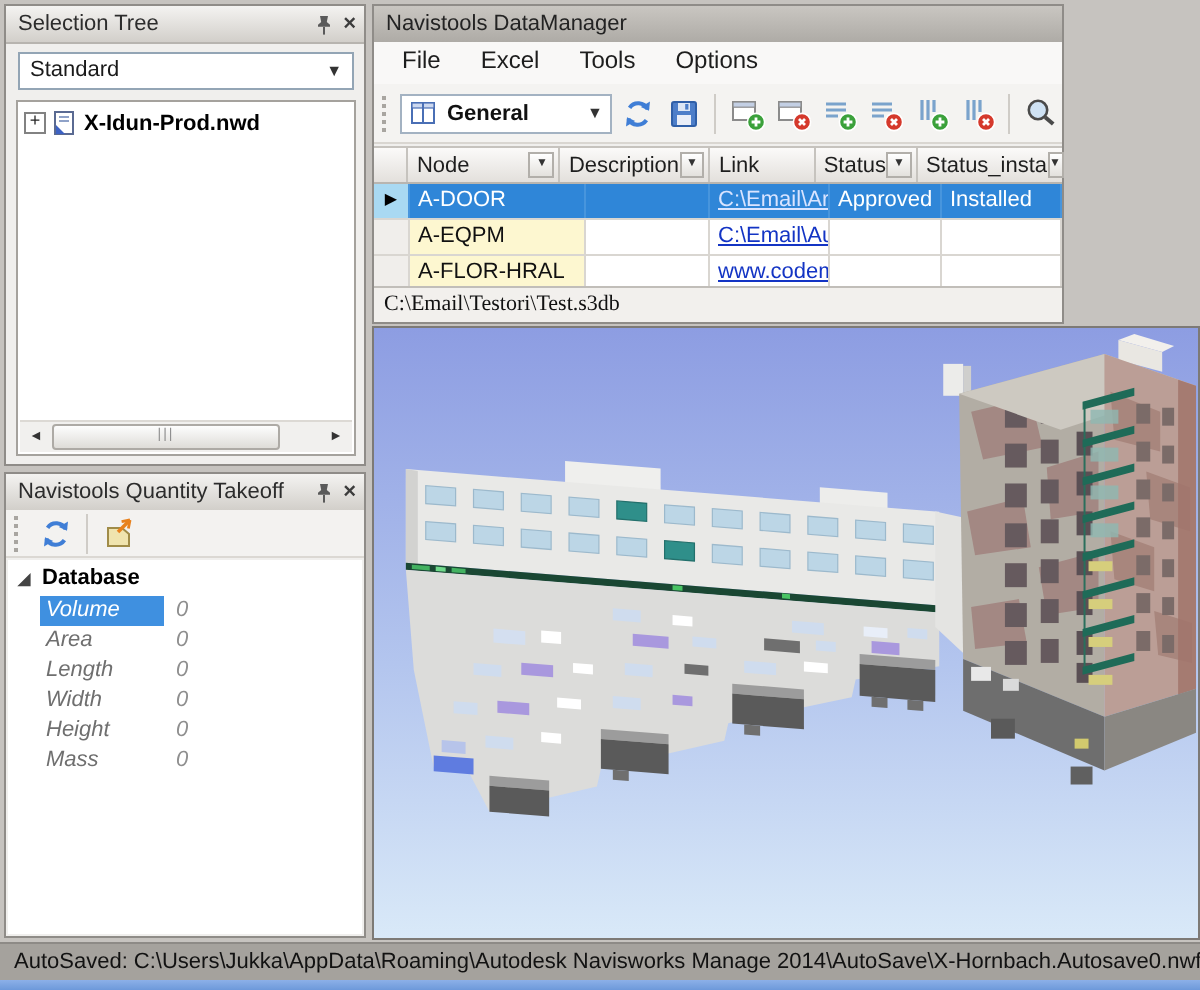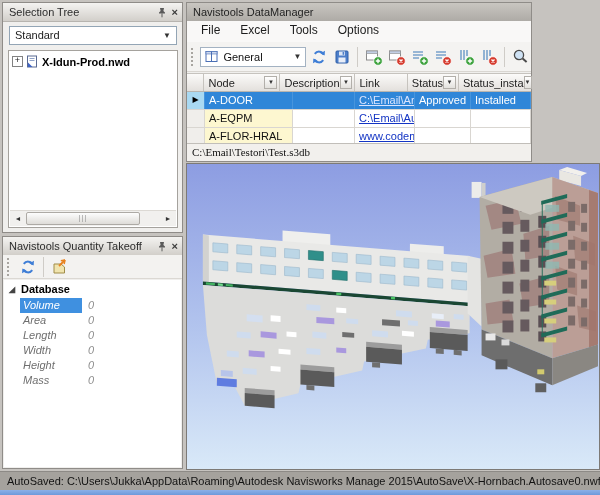--- a/index.html
+++ b/index.html
@@ -29,21 +29,21 @@
   .hscroll{position:absolute;left:1px;right:1px;bottom:1px;height:15px;background:#f1f0ee;border-top:1px solid #dcd9d4;display:flex;align-items:center;}
   .harrow{width:16px;text-align:center;font-size:7px;color:#333;line-height:14px;flex:none;}
   .hthumb{flex:1;height:11px;margin-right:20px;background:linear-gradient(#fdfdfd,#dedcd8);border:1px solid #adaaa5;border-radius:2px;
           font-size:7px;color:#909090;text-align:center;line-height:10px;letter-spacing:1px;}
 
   
   .menubar{position:absolute;left:0;top:18px;right:0;height:21px;background:#f9f8f7;border-bottom:1px solid #e4e2de;
            display:flex;align-items:flex-start;padding-left:4px;}
   .menu-item{font-size:12px;color:#1d1d1d;padding:2px 10px;}
   .dmtoolbar{position:absolute;left:0;top:39px;right:0;height:30px;background:#f4f3f1;border-bottom:1px solid #d9d6d1;
-             display:flex;align-items:center;padding-left:3px;gap:2px;box-sizing:border-box;}
+             display:flex;align-items:center;padding-left:3px;gap:2px;box-sizing:border-box;font-weight:bold;}
   .grip{width:3px;height:18px;border-left:2px dotted #a8a5a0;margin:0 3px 0 1px;}
   .tsep{width:1px;height:20px;background:#cfccc7;margin:0 3px;}
   .combo-general{width:128px;height:20px;background:#fff;border:1px solid #a3b2c2;box-sizing:border-box;
                  display:flex;align-items:center;gap:5px;padding:0 4px;font-size:11px;color:#111;}
   .combo-general .combo-arrow2{margin-left:auto;font-size:8px;color:#333;}
   .tbtn{width:21px;height:21px;display:flex;align-items:center;justify-content:center;flex:none;}
 
   .grid{position:absolute;left:0;top:70px;right:0;}
   .g-h{display:flex;height:17px;background:linear-gradient(#fbfaf9,#e3e0dc);border-top:1px solid #c6c3be;border-bottom:1px solid #b8b5b0;}
   .g-hc{display:flex;align-items:center;border-right:1px solid #c6c3be;font-size:11px;color:#1e1e1e;
@@ -511,15 +511,15 @@
         <span class="qlabel">Height</span>
         <span class="qvalue">0</span>
       </div>
       <div class="qrow">
         <span class="qlabel">Mass</span>
         <span class="qvalue">0</span>
       </div>
     </div>
   </div>
 
-  <div class="statusbar">AutoSaved: C:\Users\Jukka\AppData\Roaming\Autodesk Navisworks Manage 2015\AutoSave\X-Hornbach.Autosave0.nwf</div>
+  <div class="statusbar">AutoSaved: C:\Users\Jukka\AppData\Roaming\Autodesk Navisworks Manage 2014\AutoSave\X-Hornbach.Autosave0.nwf</div>
   <div class="bottomstrip"></div>
 </div>
 
 </body></html>

